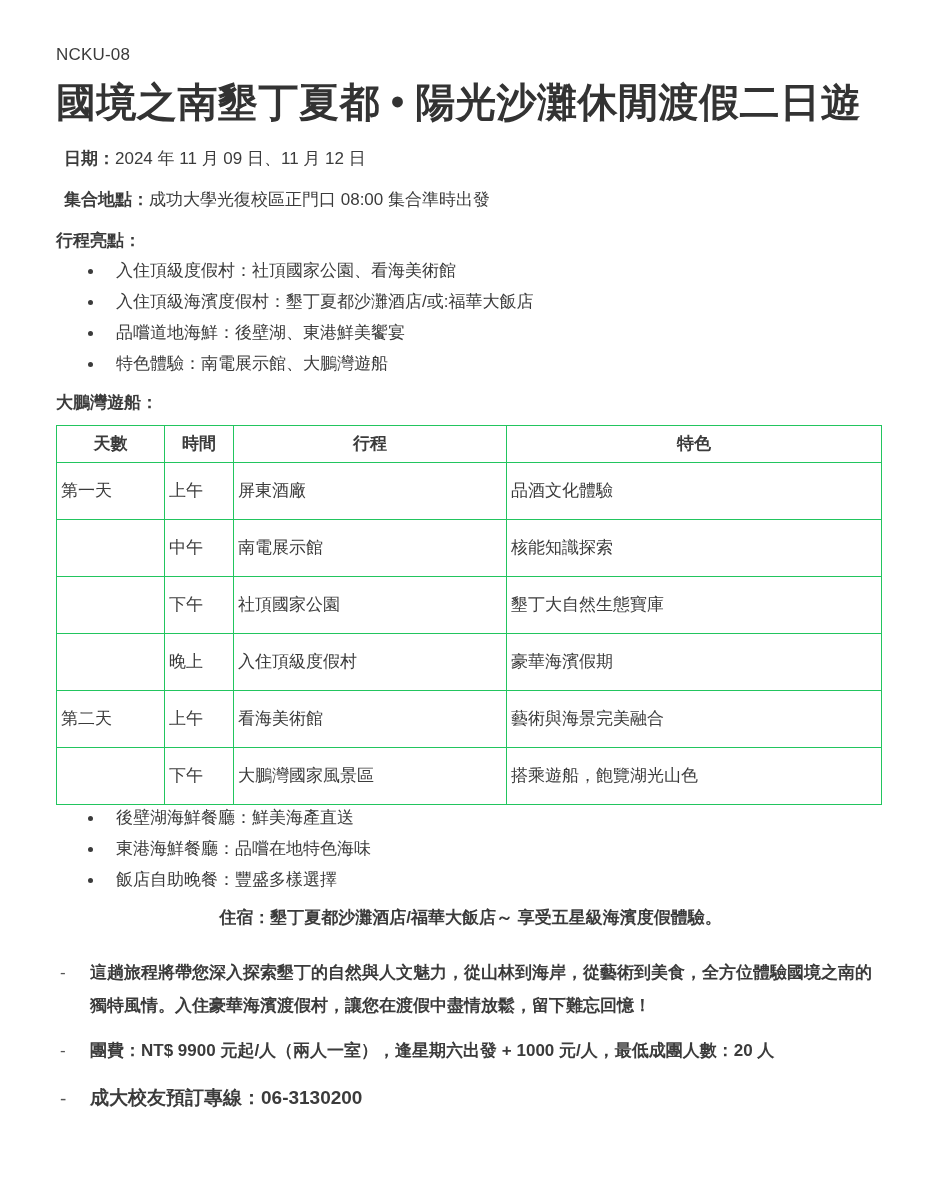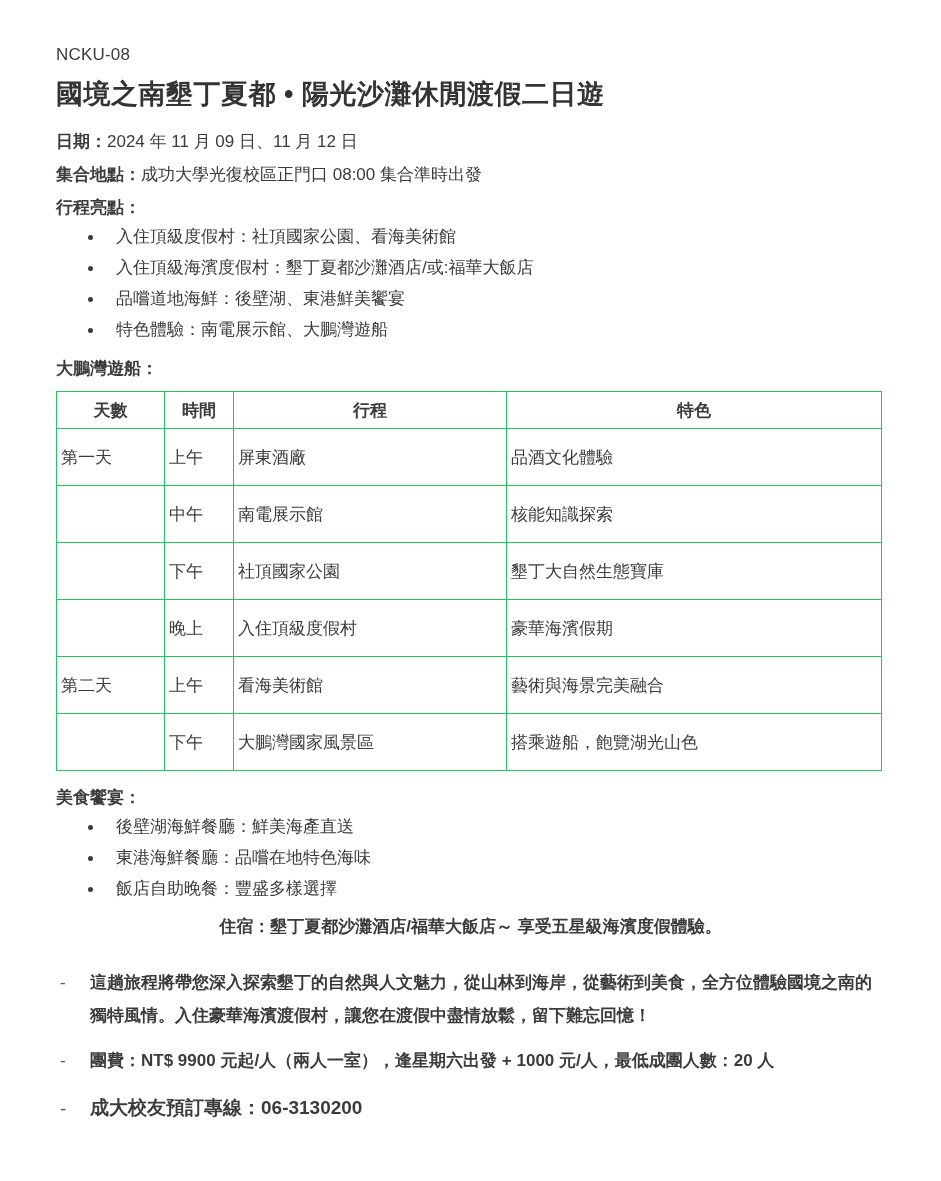--- a/index.html
+++ b/index.html
@@ -25,32 +25,33 @@
 
   .doc-code {
     font-size: 17px;
     letter-spacing: 0.2px;
     color: #3b3b3b;
     margin: 0 0 10px 0;
     line-height: 1.3;
   }
 
   .doc-title {
-    font-size: 27px;
+    font-size: 40px;
     font-weight: bold;
     color: #333333;
     margin: 0 0 12px 0;
     line-height: 1.35;
     letter-spacing: 0.5px;
+    font-family: Liberation Serif, serif;
   }
 
   .meta-line {
     font-size: 17px;
     line-height: 1.95;
-    margin: 0;
+    margin: 8px;
     color: #3b3b3b;
   }
   .meta-line .lbl { font-weight: bold; }
 
   .section-label {
     font-size: 17px;
     font-weight: bold;
     line-height: 1.95;
     margin: 0;
     color: #3b3b3b;
@@ -227,21 +228,20 @@
       </tr>
       <tr>
         <td class="c-day"></td>
         <td class="c-time">下午</td>
         <td class="c-route">大鵬灣國家風景區</td>
         <td class="c-feature">搭乘遊船，飽覽湖光山色</td>
       </tr>
     </tbody>
   </table>
 
-  <p class="section-label food-label">美食饗宴：</p>
 
   <ul class="bullets">
     <li>後壁湖海鮮餐廳：鮮美海產直送</li>
     <li>東港海鮮餐廳：品嚐在地特色海味</li>
     <li>飯店自助晚餐：豐盛多樣選擇</li>
   </ul>
 
   <p class="stay-line">住宿：墾丁夏都沙灘酒店/福華大飯店～ 享受五星級海濱度假體驗。</p>
 
   <ul class="dashes">

